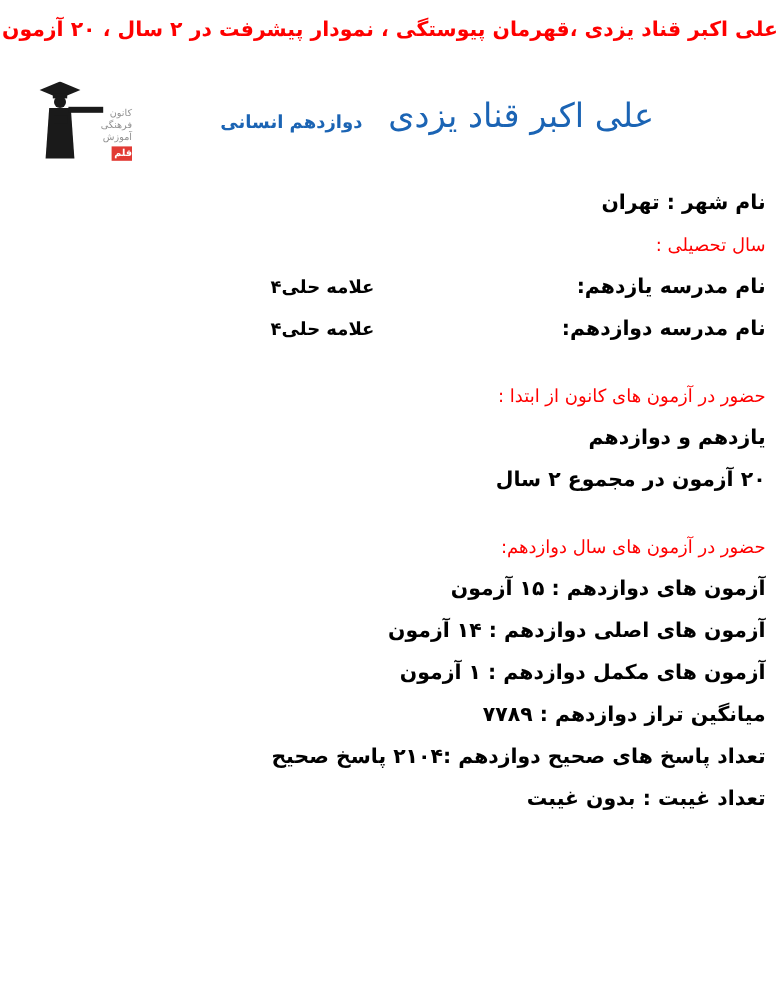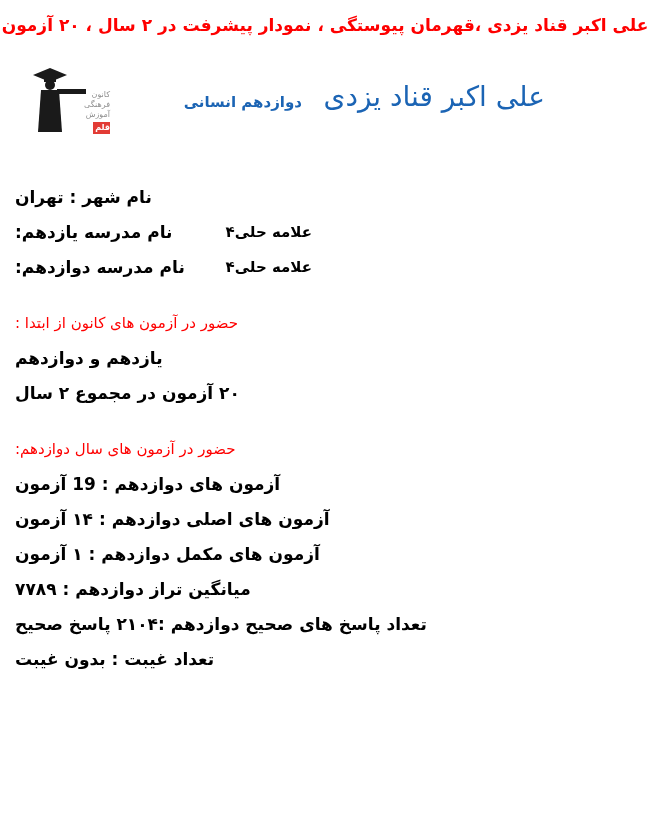--- a/index.html
+++ b/index.html
@@ -31,21 +31,21 @@
     line-height:34px;white-space:nowrap;
   }
   .student-grade{
     position:absolute;top:92px;right:348px;
     direction:rtl;font-size:15px;font-weight:bold;color:#1b64b4;
     line-height:20px;white-space:nowrap;
   }
   
   .body-block{
     position:absolute;top:158px;left:15px;right:12px;
-    direction:rtl;text-align:left;margin-top:28px;
+    direction:rtl;text-align:right;
   }
   .line{
     position:relative;height:22px;line-height:22px;margin-bottom:13px;
     font-size:17px;font-weight:bold;color:#000000;white-space:nowrap;
   }
   .line.red-label{color:#fe0000;font-weight:normal;font-size:15px;}
   .line.section-gap{margin-top:34px;}
   .school-value{
     position:absolute;right:326px;top:0;
     font-size:15px;font-weight:bold;color:#000000;
@@ -76,36 +76,37 @@
       <span class="logo-badge">قلم چی</span>
     </div>
   </div>
 
   <div class="student-name">علی اکبر قناد یزدی</div>
   <div class="student-grade">دوازدهم انسانی</div>
 
   <div class="body-block">
 
     <div class="line">نام شهر : تهران</div>
+    <div class="line red-label">سال تحصیلی :</div>
 
     <div class="line">
       <span>نام مدرسه یازدهم:</span>
       <span class="school-value">علامه حلی۴</span>
     </div>
     <div class="line">
       <span>نام مدرسه دوازدهم:</span>
       <span class="school-value">علامه حلی۴</span>
     </div>
 
     <div class="line red-label section-gap">حضور در آزمون های کانون از ابتدا :</div>
     <div class="line">یازدهم و دوازدهم</div>
     <div class="line">۲۰ آزمون در مجموع ۲ سال</div>
 
     <div class="line red-label section-gap">حضور در آزمون های سال دوازدهم:</div>
-    <div class="line">آزمون های دوازدهم : 19 آزمون</div>
+    <div class="line">آزمون های دوازدهم : ۱۵ آزمون</div>
     <div class="line">آزمون های اصلی دوازدهم : ۱۴ آزمون</div>
     <div class="line">آزمون های مکمل دوازدهم : ۱ آزمون</div>
     <div class="line">میانگین تراز دوازدهم : ۷۷۸۹</div>
     <div class="line">تعداد پاسخ های صحیح دوازدهم :۲۱۰۴ پاسخ صحیح</div>
     <div class="line">تعداد غیبت : بدون غیبت</div>
 
   </div>
 </div>
 
 </body></html>

